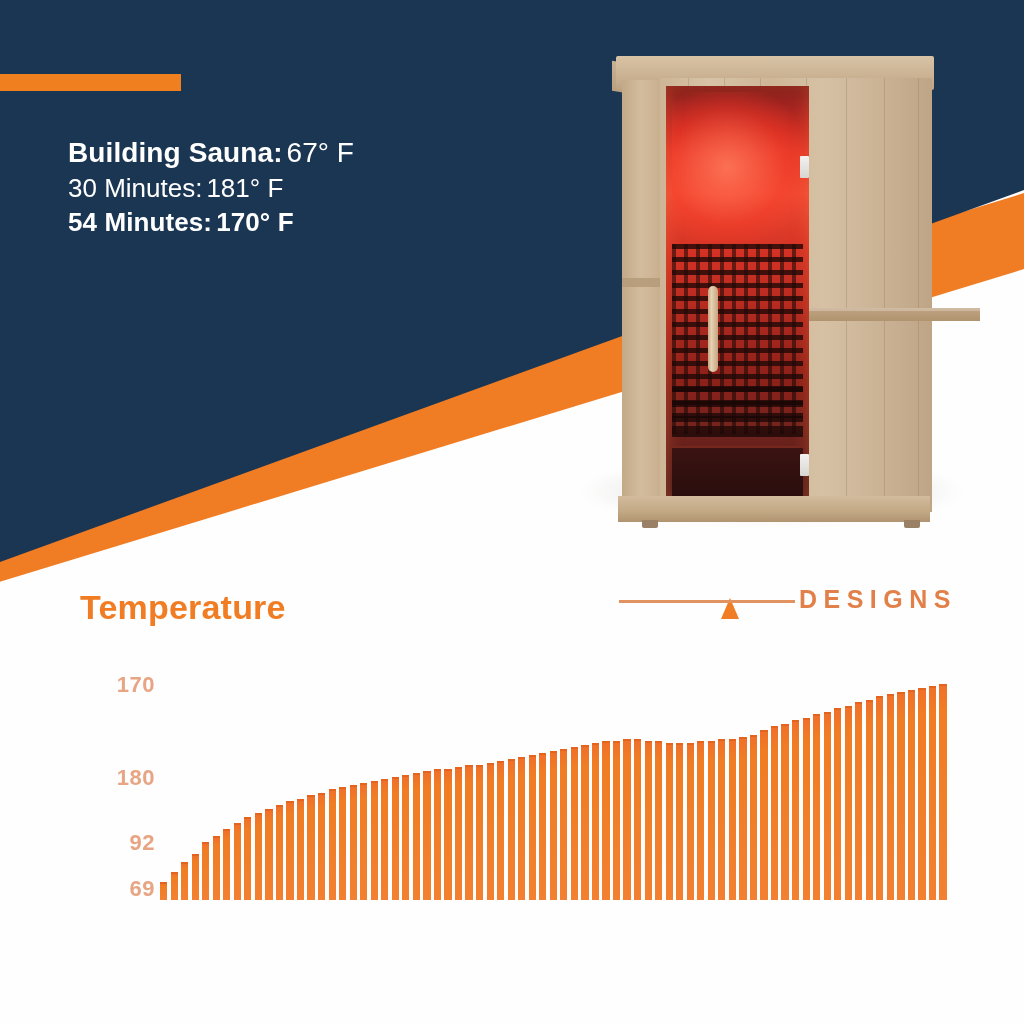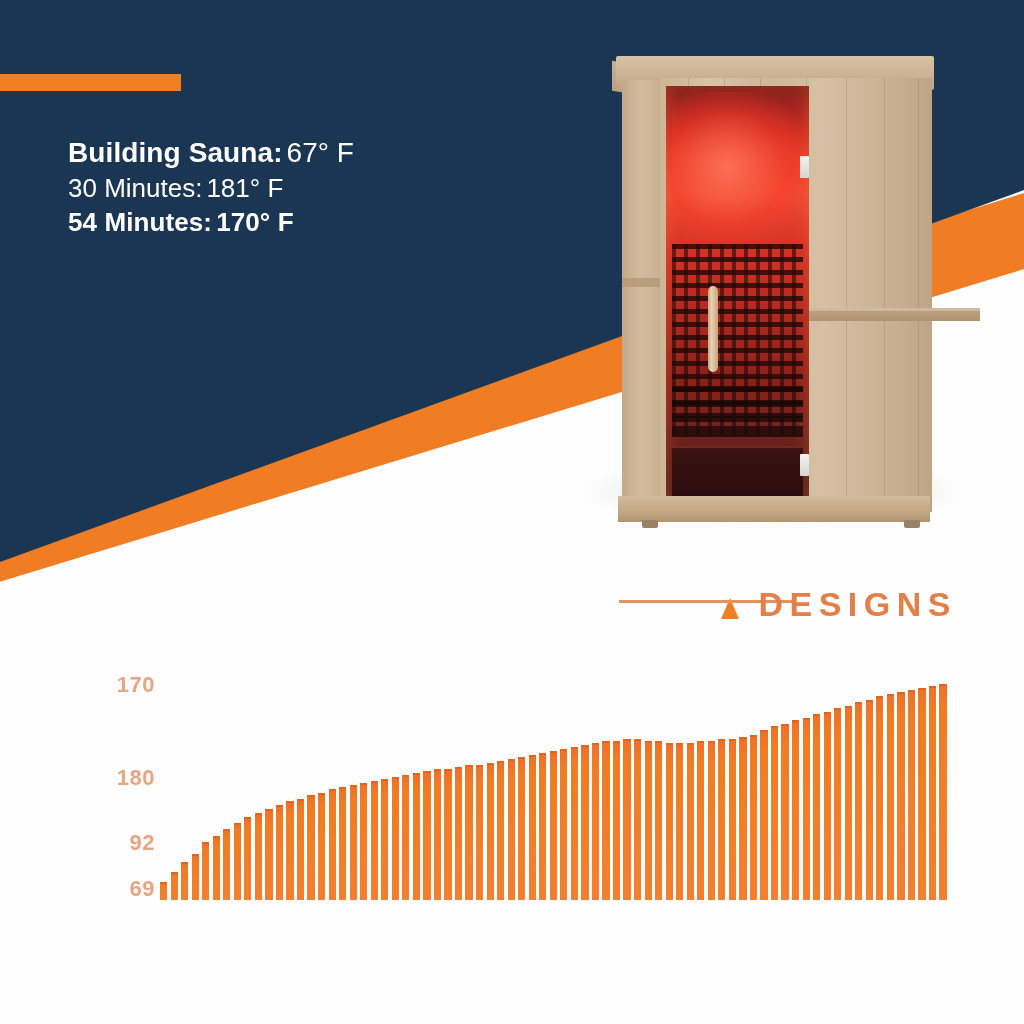--- a/index.html
+++ b/index.html
@@ -143,21 +143,21 @@
     letter-spacing:1.5px;line-height:1;white-space:nowrap;
   }
   .logo-tri{
     position:absolute;left:104px;top:20px;width:0;height:0;
     border-left:9px solid transparent;border-right:9px solid transparent;
     border-bottom:21px solid #f07d23;
   }
   .logo-sub{position:relative;margin-top:9px;height:26px;}
   .logo-rule{position:absolute;left:2px;top:13px;width:176px;height:3px;background:#e2925f;}
   .logo-sub-word{
-    position:absolute;right:0;top:0;font-size:34px;font-weight:bold;color:#e2804a;
+    position:absolute;right:0;top:0;font-size:25px;font-weight:bold;color:#e2804a;
     letter-spacing:6.5px;line-height:1;white-space:nowrap;
   }
 
   
   .chart{position:absolute;left:0;top:660px;width:1024px;height:310px;}
   .y-labels{position:absolute;left:0;top:0;width:140px;height:250px;padding-left:15px;}
   .y-lab{
     position:absolute;right:0;width:130px;text-align:right;
     font-size:22px;font-weight:bold;color:#e8a584;letter-spacing:.5px;
   }
@@ -218,20 +218,21 @@
       <div class="bench"></div>
       <div class="door-handle"></div>
     </div>
     <div class="hinge h1"></div>
     <div class="hinge h2"></div>
     <div class="sa-base"></div>
     <div class="sa-foot" style="left:30px"></div>
     <div class="sa-foot" style="left:292px"></div>
   </div>
 
+  <div class="chart-title">Temperature</div>
 
   <div class="logo">
     <div class="logo-word">
       <span class="logo-tri"></span>
     </div>
     <div class="logo-sub">
       <span class="logo-rule"></span>
       <span class="logo-sub-word">DESIGNS</span>
     </div>
   </div>

